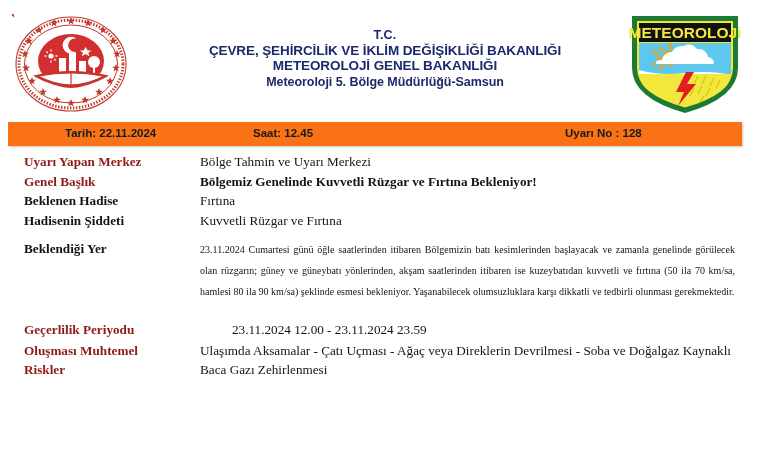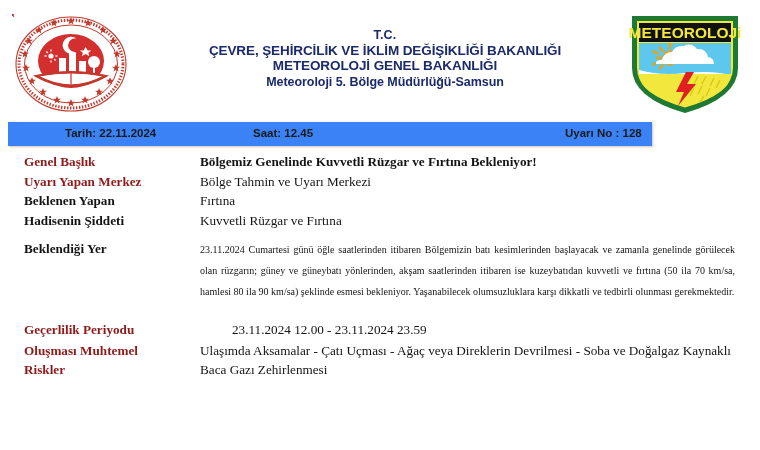--- a/index.html
+++ b/index.html
@@ -36,22 +36,22 @@
     line-height:1.16;
   }
   .t-line1{font-size:12.5px;letter-spacing:.2px;}
   .t-line2{font-size:13.5px;letter-spacing:-.1px;}
   .t-line3{font-size:13.5px;letter-spacing:-.1px;}
   .t-line4{font-size:12.5px;letter-spacing:-.05px;padding-top:1px;}
 
   
   .infobar{
     position:absolute;left:8px;top:122px;
-    width:644px;height:24px;
-    background:#3b82f6;
+    width:734px;height:24px;
+    background:#f97316;
     box-shadow:1px 1px 2px rgba(120,90,60,.35);
     font-family:"Liberation Sans", sans-serif;
     font-weight:bold;
     font-size:11.5px;
     color:#1a1a1a;
   }
   .infobar span{position:absolute;top:5px;white-space:nowrap;}
   .ib-date{left:57px;}
   .ib-time{left:245px;}
   .ib-no{left:557px;}
@@ -198,31 +198,31 @@
 
   <div class="infobar">
     <span class="ib-date">Tarih: 22.11.2024</span>
     <span class="ib-time">Saat: 12.45</span>
     <span class="ib-no">Uyarı No : 128</span>
   </div>
 
   <div class="rows">
 
     <div class="row">
+      <div class="lbl red">Uyarı Yapan Merkez</div>
+      <div class="val">Bölge Tahmin ve Uyarı Merkezi</div>
+    </div>
+
+    <div class="row">
       <div class="lbl red">Genel Başlık</div>
       <div class="val bold">Bölgemiz Genelinde Kuvvetli Rüzgar ve Fırtına Bekleniyor!</div>
     </div>
 
     <div class="row">
-      <div class="lbl red">Uyarı Yapan Merkez</div>
-      <div class="val">Bölge Tahmin ve Uyarı Merkezi</div>
-    </div>
-
-    <div class="row">
-      <div class="lbl black">Beklenen Yapan</div>
+      <div class="lbl black">Beklenen Hadise</div>
       <div class="val">Fırtına</div>
     </div>
 
     <div class="row">
       <div class="lbl black">Hadisenin Şiddeti</div>
       <div class="val">Kuvvetli Rüzgar ve Fırtına</div>
     </div>
 
     <div class="row row-place">
       <div class="lbl black">Beklendiği Yer</div>

